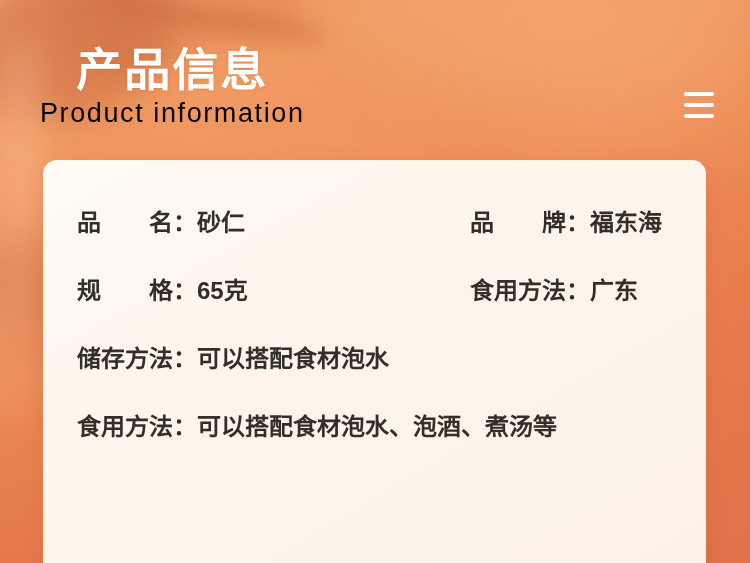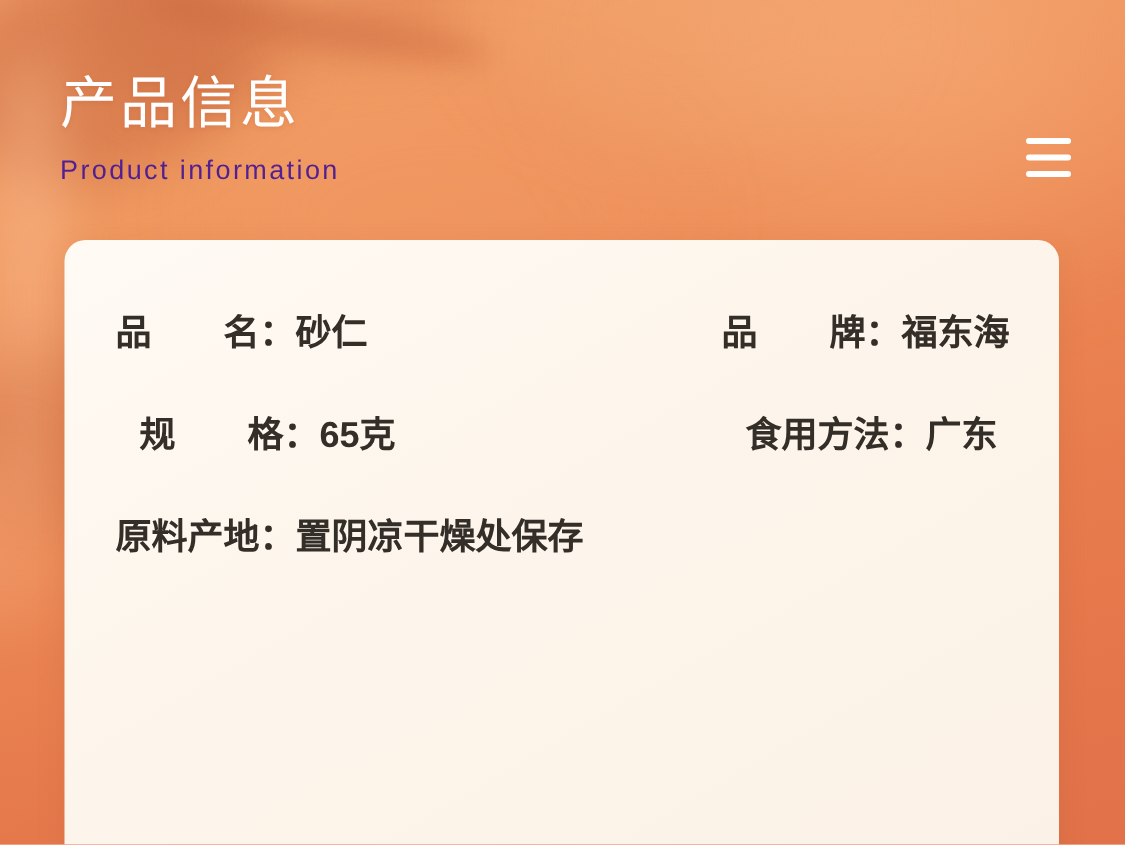--- a/index.html
+++ b/index.html
@@ -114,33 +114,34 @@
   }
 
   
   .header {
     position: absolute;
     left: 40px;
     top: 44px;
     z-index: 5;
   }
   .header-title {
-    font-size: 38px;
+    font-size: 46px;
     line-height: 52px;
-    font-weight: normal;
+    font-weight: bold;
     color: #FFFFFF;
     letter-spacing: 2px;
     white-space: nowrap;
     text-shadow: 0 1px 3px rgba(190,95,55,0.25);
+    text-align: center;
   }
   .header-subtitle {
     margin-top: 4px;
-    font-size: 18px;
+    font-size: 27px;
     line-height: 26px;
-    color: #4c1d95;
+    color: #000000;
     letter-spacing: 1.6px;
     white-space: nowrap;
     opacity: 0.97;
   }
 
   
   .menu-button {
     position: absolute;
     right: 30px;
     top: 84px;
@@ -180,23 +181,23 @@
     inset: 0;
   }
   .info-row {
     position: absolute;
     font-size: 24px;
     line-height: 30px;
     color: #332E28;
     white-space: nowrap;
   }
   .col-left  { left: 34px; }
-  .col-right { left: 438px; }
+  .col-right { left: 427px; }
   .row-0 { top: 48px; }
-  .row-1 { top: 116px; margin-left: 16px; }
+  .row-1 { top: 116px; }
   .row-2 { top: 184px; }
   .row-3 { top: 252px; }
 </style>
 </head>
 <body>
 
 <div id="page">
 
   <div class="bg-base"></div>
   <div class="bg-glow-tr"></div>
@@ -224,19 +225,20 @@
 
   <div class="info-card">
     <div class="card-grid">
 
       <div class="info-row col-left row-0">品　　名：砂仁</div>
       <div class="info-row col-right row-0">品　　牌：福东海</div>
 
       <div class="info-row col-left row-1">规　　格：65克</div>
       <div class="info-row col-right row-1">食用方法：广东</div>
 
-      <div class="info-row col-left row-2">原料产地：置阴凉干燥处保存</div>
-
+      <div class="info-row col-left row-2">储存方法：可以搭配食材泡水</div>
+
+      <div class="info-row col-left row-3">食用方法：可以搭配食材泡水、泡酒、煮汤等</div>
 
     </div>
   </div>
 
 </div>
 
 </body></html>

